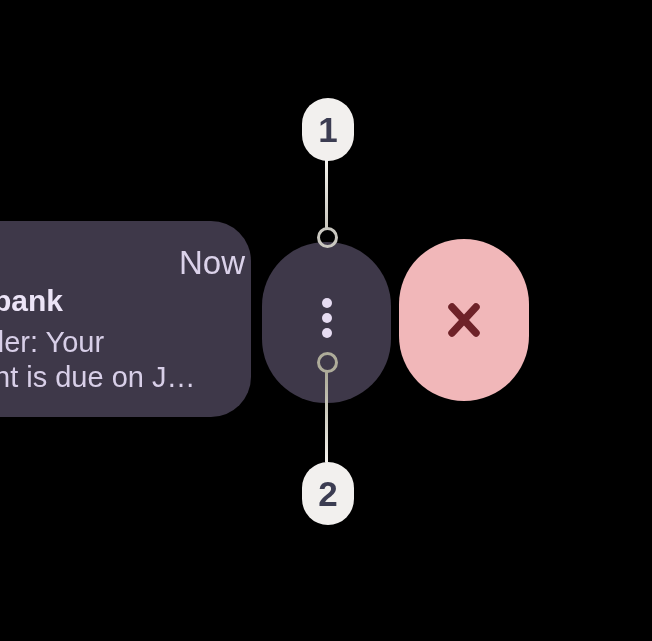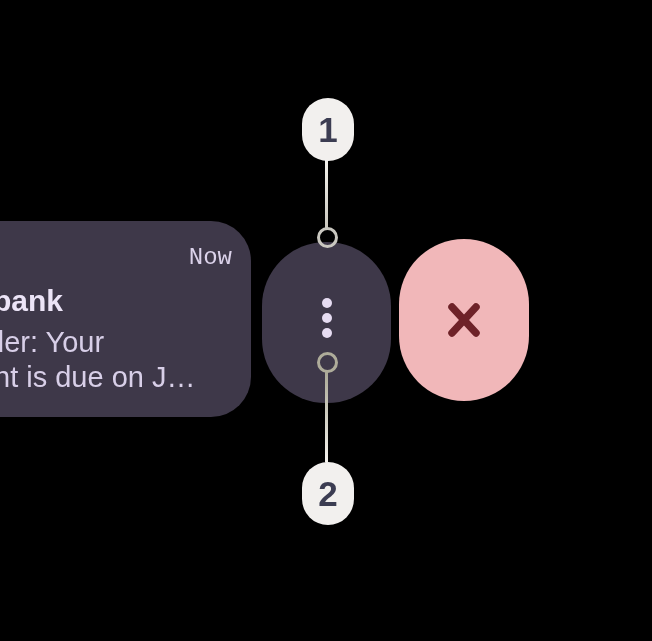--- a/index.html
+++ b/index.html
@@ -6,21 +6,21 @@
   .stage{
     position:relative;width:652px;height:641px;background:#000000;
     overflow:hidden;font-family:"Liberation Sans",sans-serif;
   }
   
   .card{
     position:absolute;left:-200px;top:221px;width:451px;height:196px;
     background:#3e3849;border-radius:40px;z-index:1;
   }
   .card .now{
-    position:absolute;top:23px;right:19px;font-size:24px;color:#dbd2ea;font-family:Liberation Mono, monospace;
+    position:absolute;top:23px;right:6px;font-size:33px;color:#dbd2ea;
   }
   .card .title{
     position:absolute;left:193px;top:63px;font-size:30px;font-weight:700;color:#ece4f7;white-space:nowrap;
   }
   .card .l2{
     position:absolute;left:188px;top:105px;font-size:29px;color:#d8cfe8;white-space:nowrap;
   }
   .card .l3{
     position:absolute;left:194px;top:140px;font-size:29px;color:#d8cfe8;white-space:nowrap;
   }

